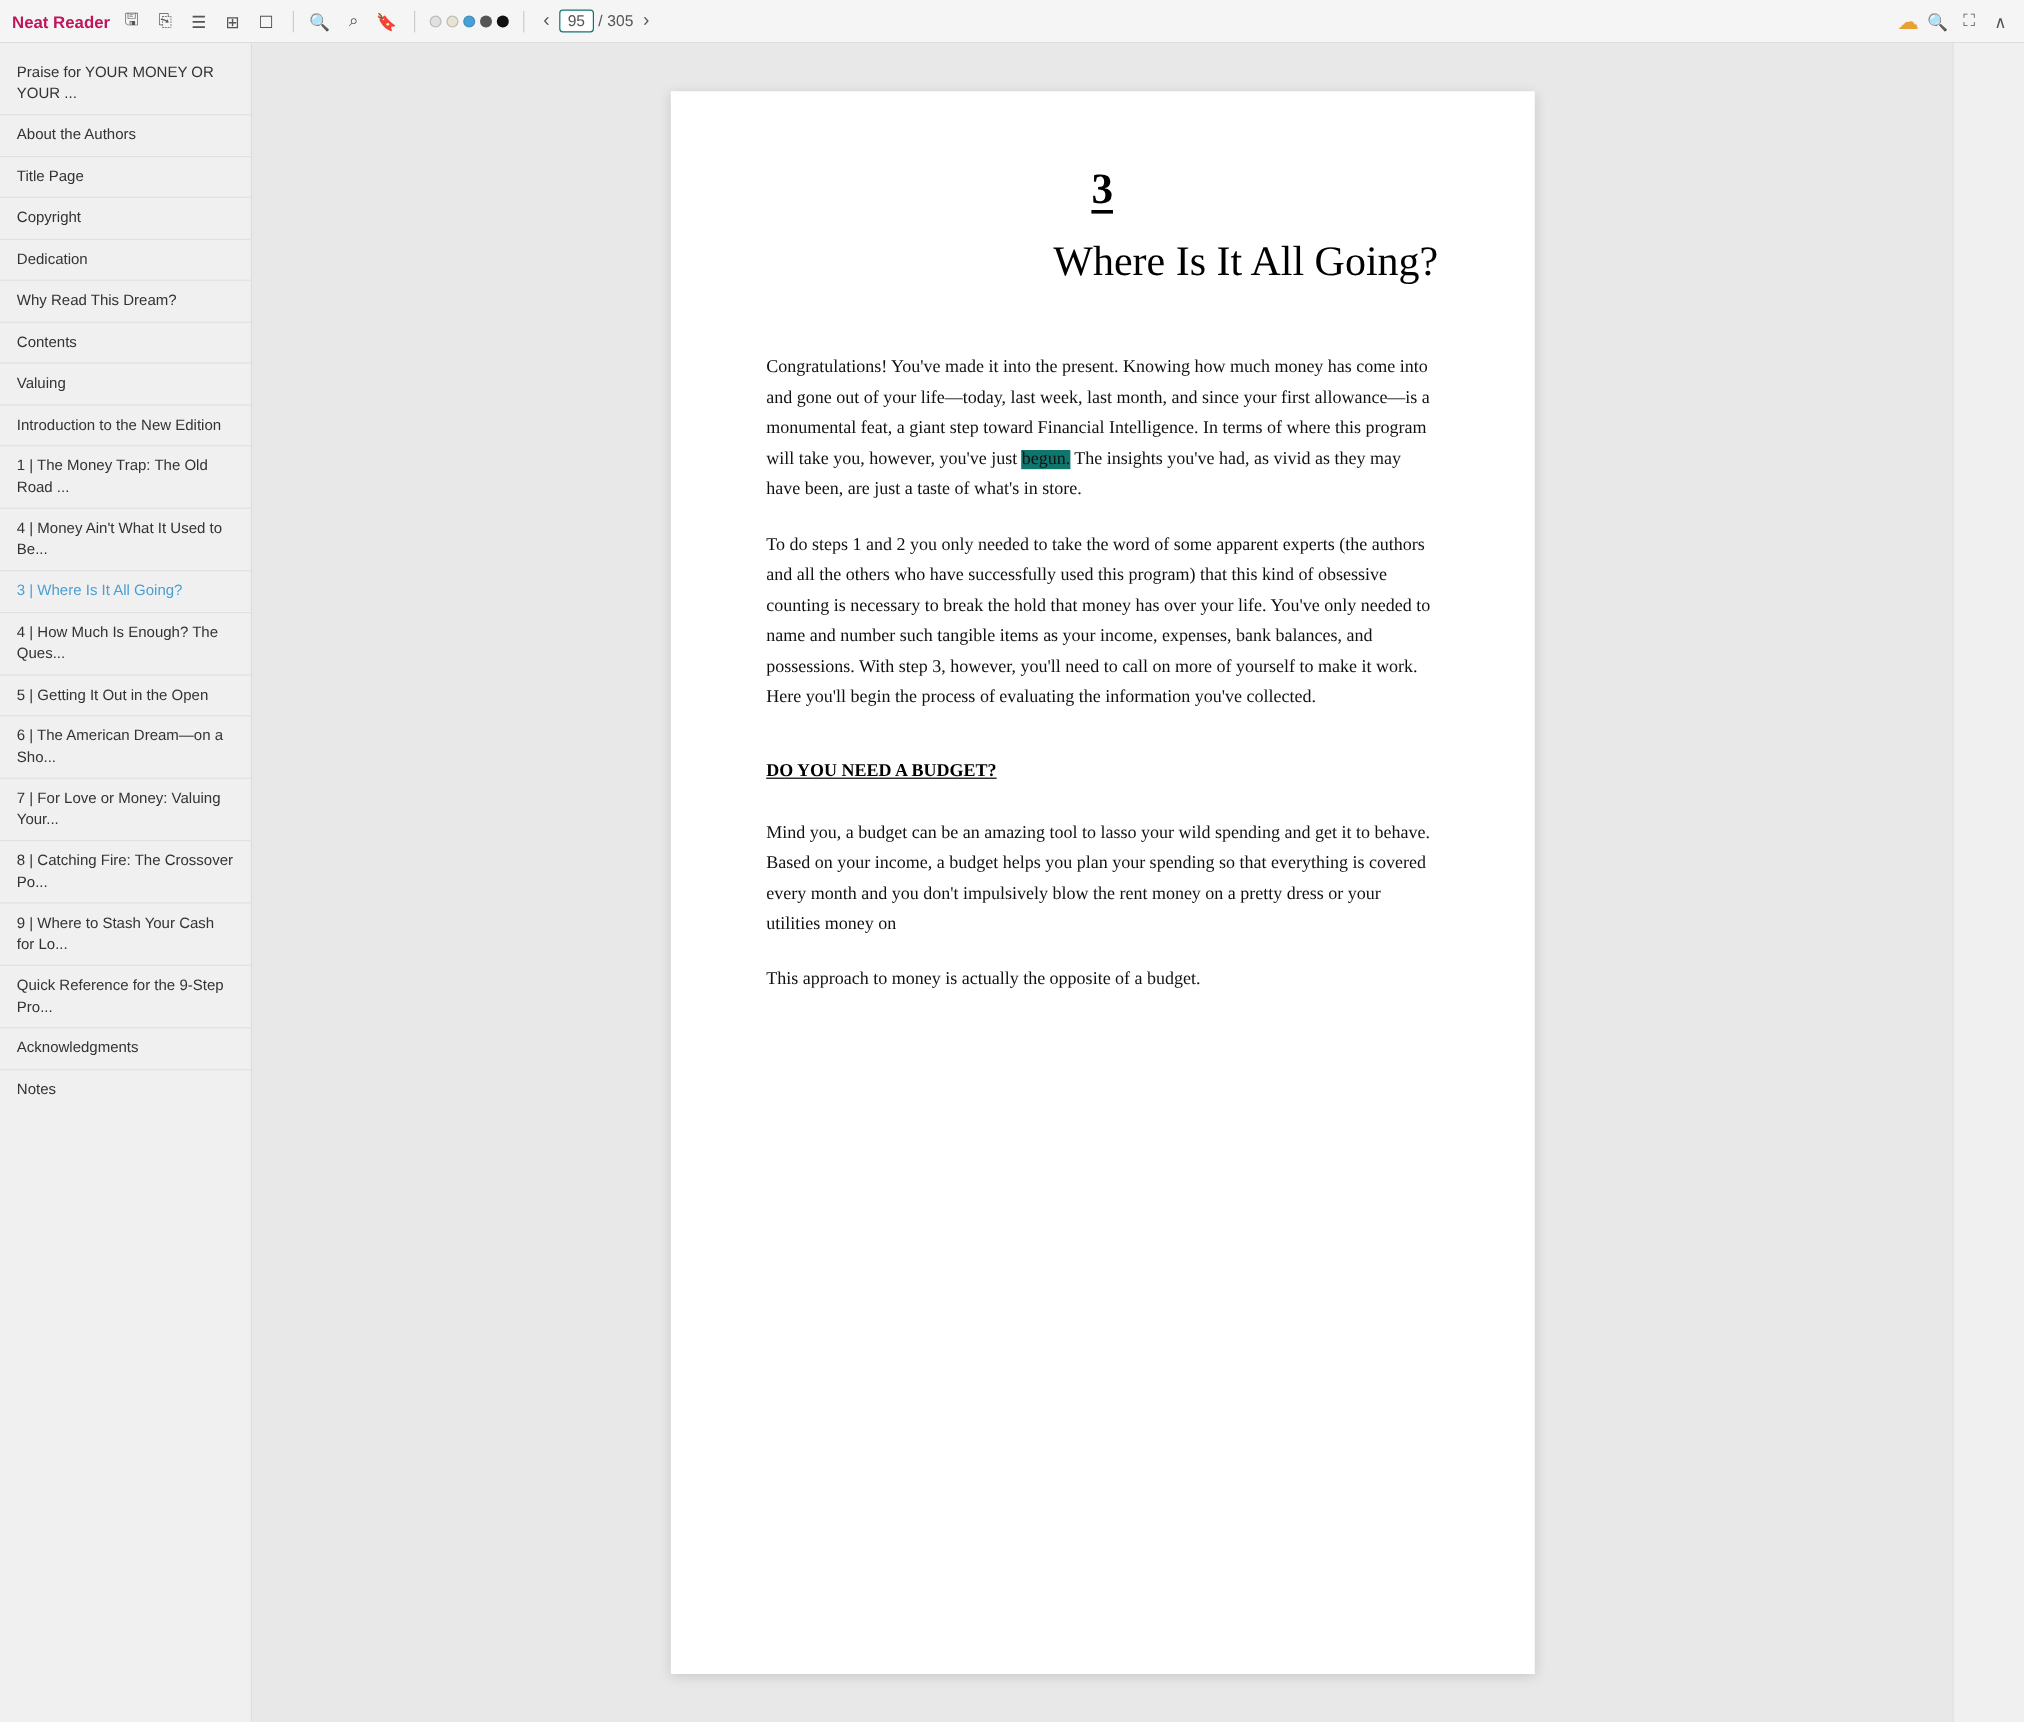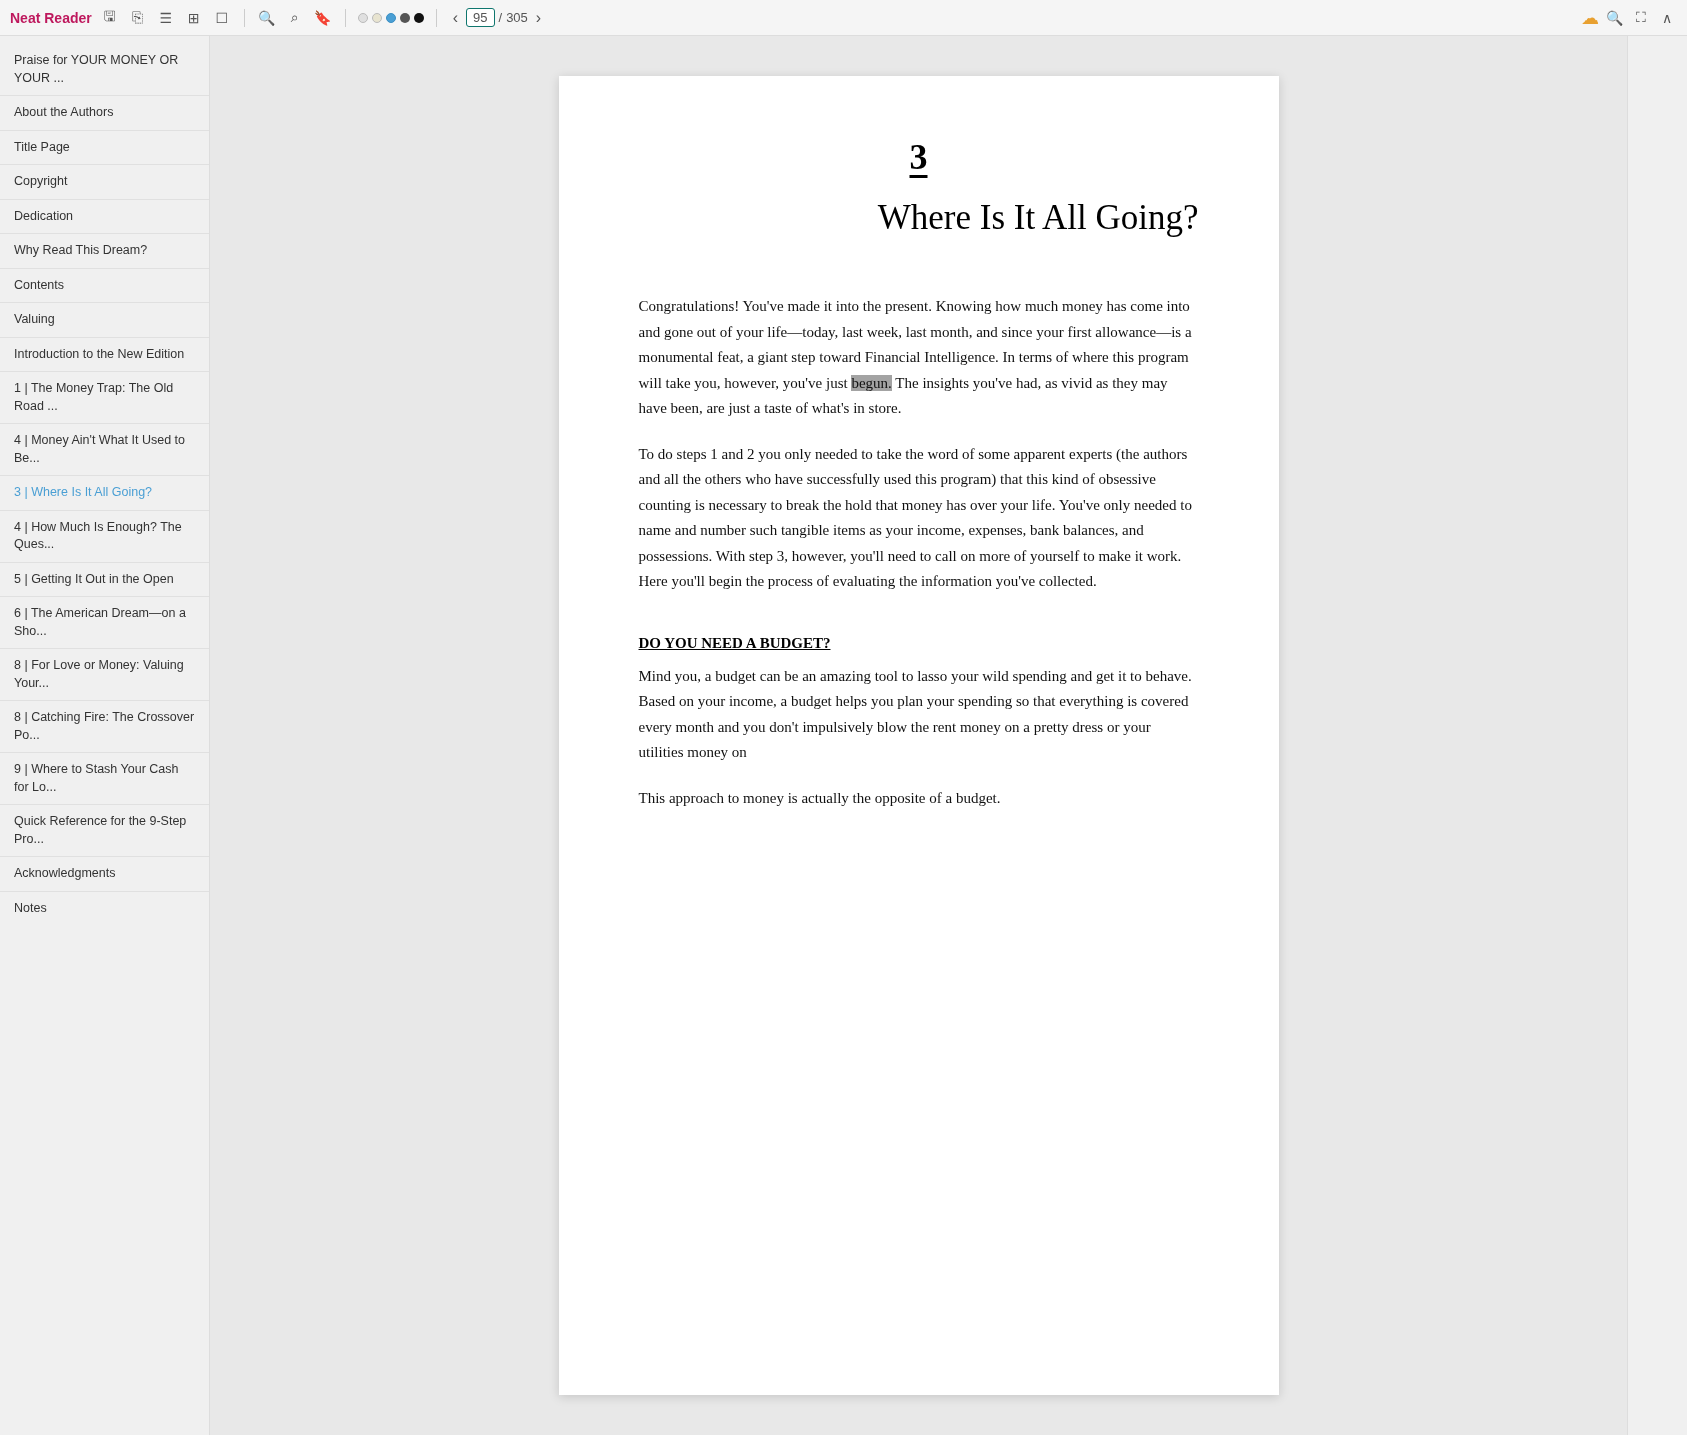--- a/index.html
+++ b/index.html
@@ -113,24 +113,24 @@
     .body-text .indent {
       text-indent: 2em;
     }
 
     .section-heading {
       font-family: Georgia, serif;
       font-size: 15px;
       font-weight: bold;
       text-decoration: underline;
       margin-top: 40px;
-      margin-bottom: 12px;
-    }
-
-    .highlighted { background-color: #a3a3a3; font-family: Liberation Serif, serif; }
+      margin-bottom: 30px;
+    }
+
+    .highlighted { background-color: #0f766e; font-family: Liberation Serif, serif; }
 
     
     #right-panel {
       width: 60px;
       background: #f0f0f0;
       border-left: 1px solid #ddd;
       flex-shrink: 0;
     }
 
     
@@ -194,21 +194,21 @@
       <div class="sidebar-item">Why Read This Dream?</div>
       <div class="sidebar-item">Contents</div>
       <div class="sidebar-item">Valuing</div>
       <div class="sidebar-item">Introduction to the New Edition</div>
       <div class="sidebar-item">1 | The Money Trap: The Old Road ...</div>
       <div class="sidebar-item">4 | Money Ain't What It Used to Be...</div>
       <div class="sidebar-item active">3 | Where Is It All Going?</div>
       <div class="sidebar-item">4 | How Much Is Enough? The Ques...</div>
       <div class="sidebar-item">5 | Getting It Out in the Open</div>
       <div class="sidebar-item">6 | The American Dream—on a Sho...</div>
-      <div class="sidebar-item">8 | For Love or Money: Valuing Your...</div>
+      <div class="sidebar-item">7 | For Love or Money: Valuing Your...</div>
       <div class="sidebar-item">8 | Catching Fire: The Crossover Po...</div>
       <div class="sidebar-item">9 | Where to Stash Your Cash for Lo...</div>
       <div class="sidebar-item">Quick Reference for the 9-Step Pro...</div>
       <div class="sidebar-item">Acknowledgments</div>
       <div class="sidebar-item">Notes</div>
     </div>
 
   <div id="content">
     <div id="book-page">
 

